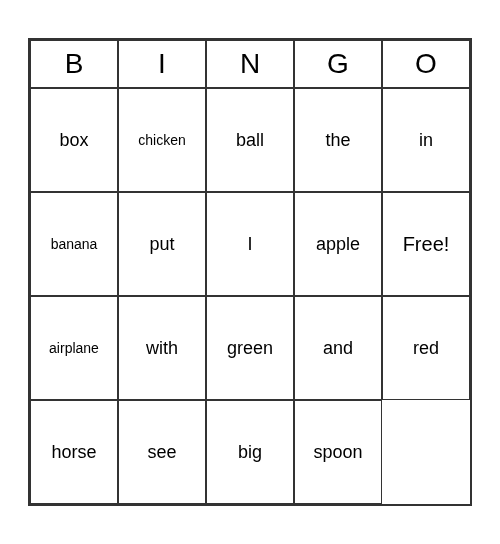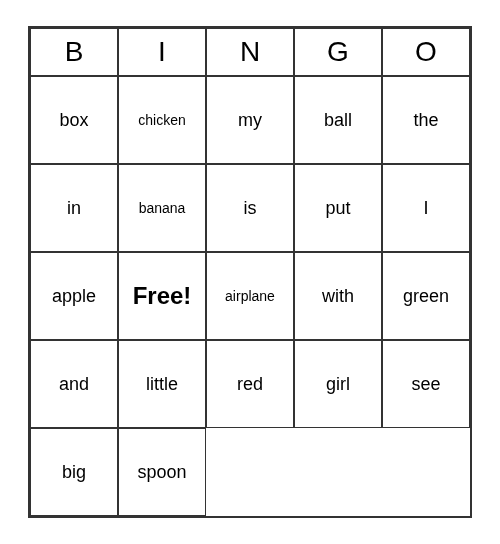--- a/index.html
+++ b/index.html
@@ -44,62 +44,59 @@
       display: grid;
       grid-template-columns: repeat(5, 88px);
     }
 
     .bingo-cell {
       border: 1px solid #333;
       text-align: center;
       display: flex;
       align-items: center;
       justify-content: center;
-      height: 88px;
+      height: 104px;
       font-size: 18px;
       padding: 4px;
     }
 
     .bingo-cell.free {
-      font-size: 24px;
-      font-weight: bold;
+      font-size: 20px;
+      font-weight: normal;
     }
 
     .bingo-cell.small-text {
       font-size: 14px;
     }
   </style>
 </head>
 <body>
 
 <div class="bingo-card">
   <div class="bingo-header">
   <div class="header-cell">B</div>
       <div class="header-cell">I</div>
       <div class="header-cell">N</div>
       <div class="header-cell">G</div>
       <div class="header-cell">O</div>
     </div>
   <div class="bingo-body">
   <div class="bingo-cell">box</div>
       <div class="bingo-cell small-text">chicken</div>
-      <div class="bingo-cell">my</div>
       <div class="bingo-cell">ball</div>
       <div class="bingo-cell">the</div>
       <div class="bingo-cell">in</div>
       <div class="bingo-cell small-text">banana</div>
-      <div class="bingo-cell">is</div>
       <div class="bingo-cell">put</div>
       <div class="bingo-cell">I</div>
       <div class="bingo-cell">apple</div>
       <div class="bingo-cell free">Free!</div>
       <div class="bingo-cell small-text">airplane</div>
       <div class="bingo-cell">with</div>
       <div class="bingo-cell">green</div>
       <div class="bingo-cell">and</div>
-      <div class="bingo-cell">little</div>
       <div class="bingo-cell">red</div>
-      <div class="bingo-cell">girl</div>
+      <div class="bingo-cell">horse</div>
       <div class="bingo-cell">see</div>
       <div class="bingo-cell">big</div>
       <div class="bingo-cell">spoon</div>
     </div>
 </div>
 
 </body></html>

